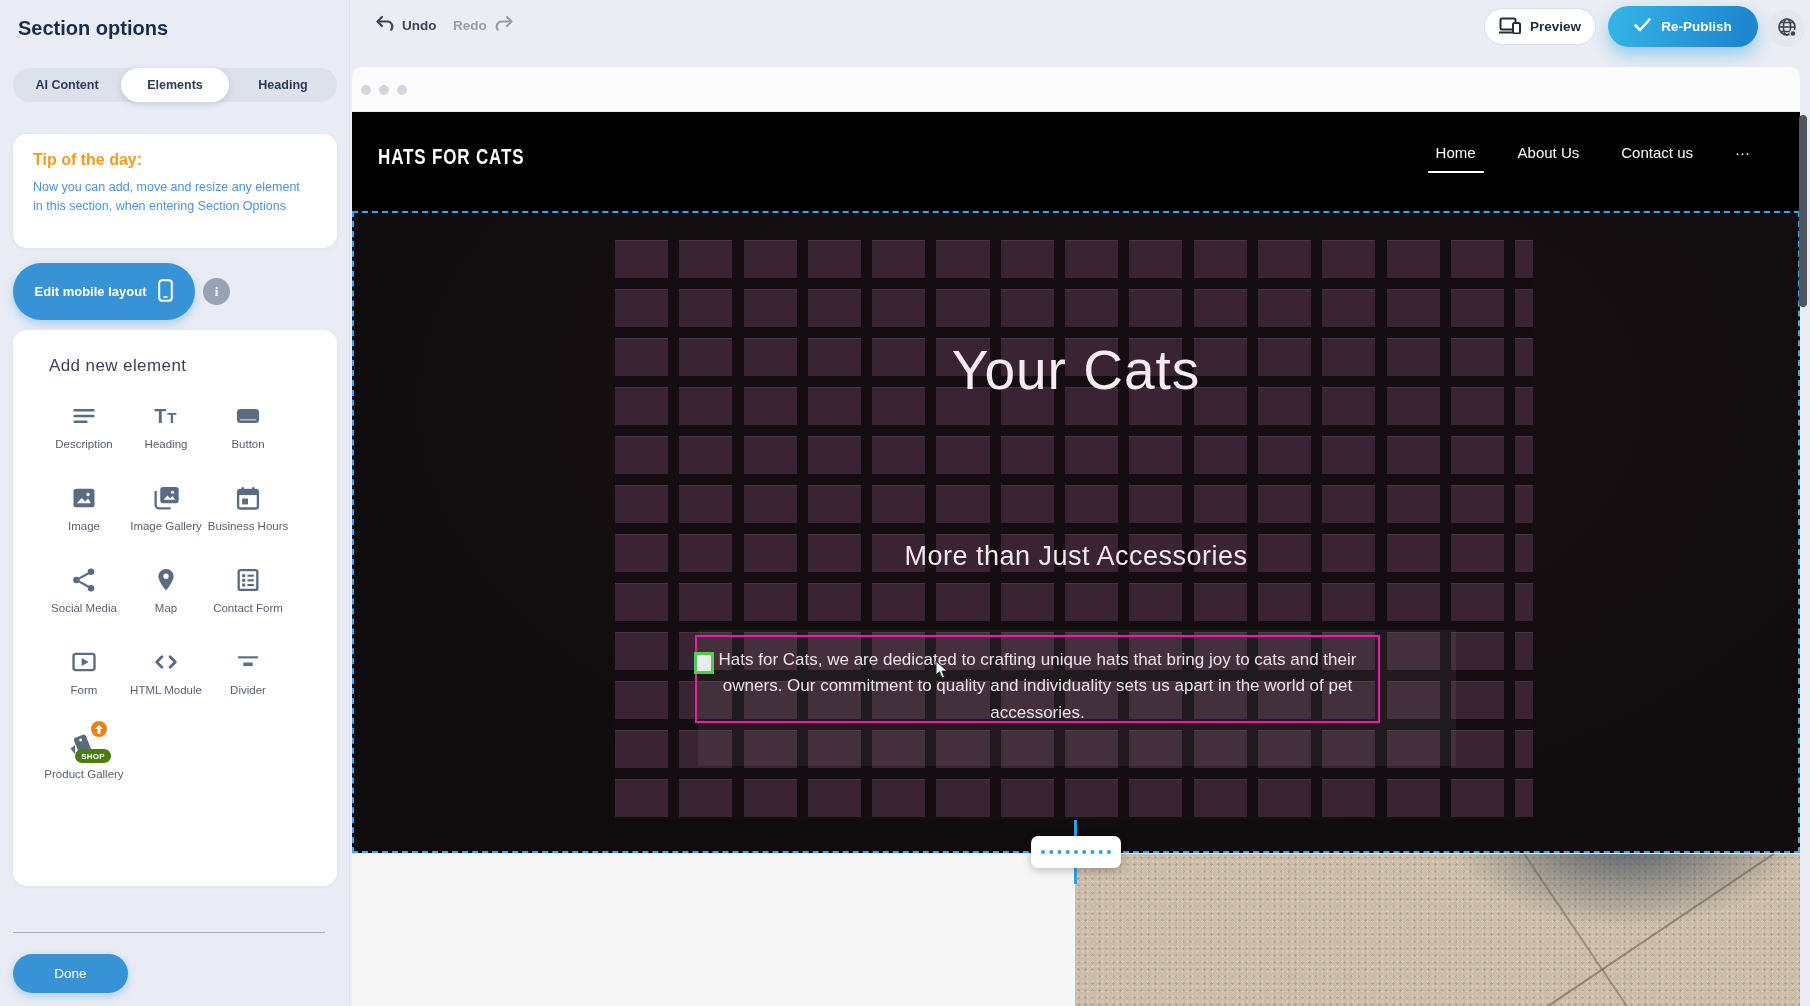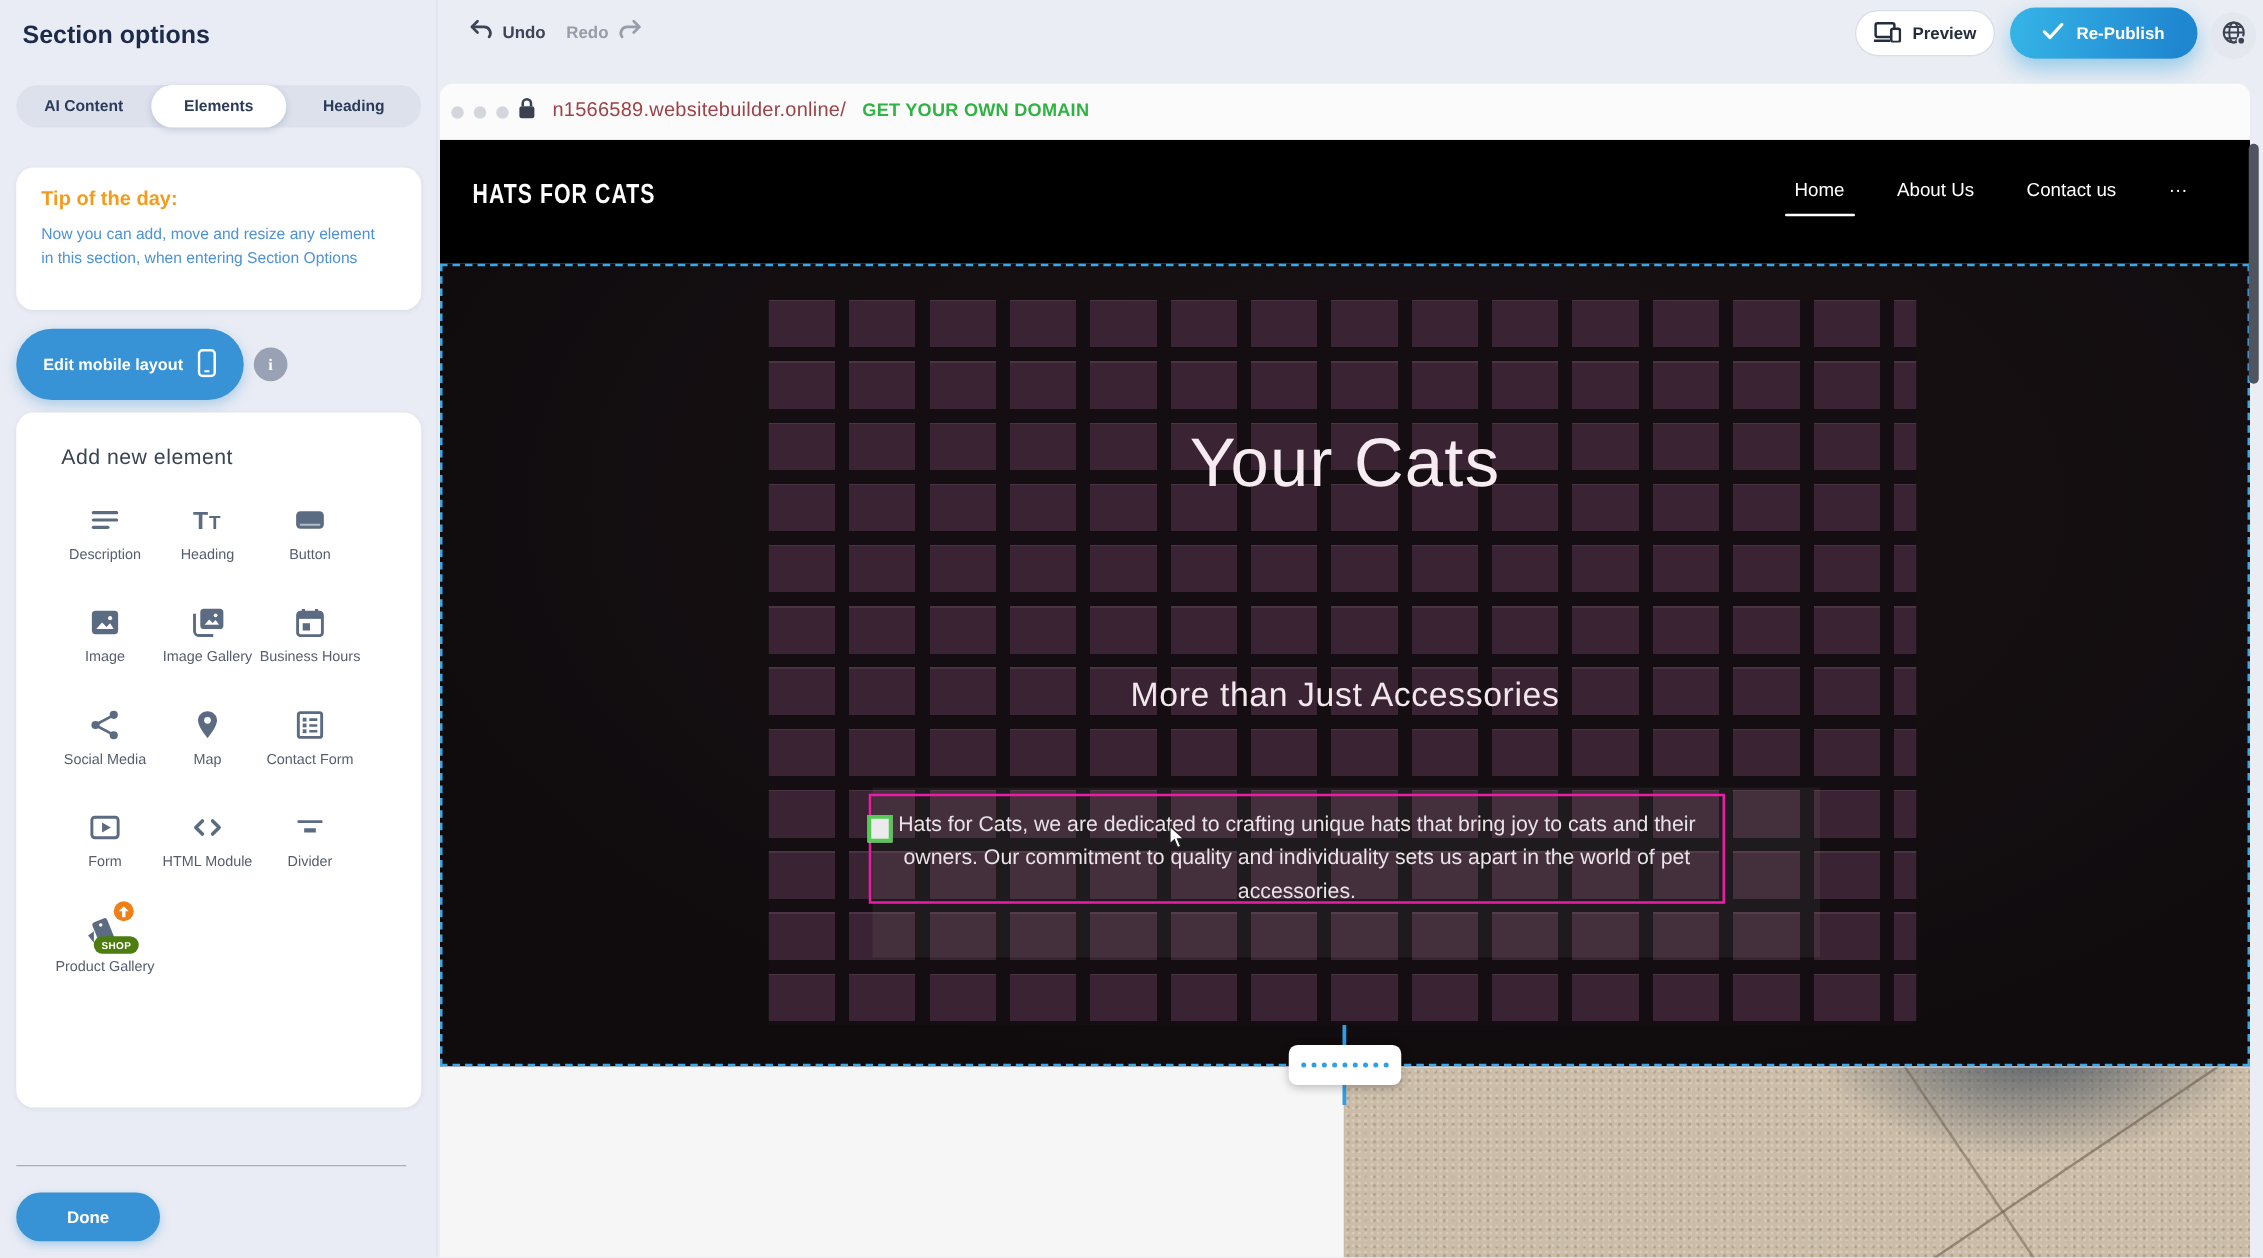--- a/index.html
+++ b/index.html
@@ -23,21 +23,21 @@
   .add-title { font-size:17px; color:#3a4454; letter-spacing:.4px; margin-left:36px; margin-bottom:26px; }
   .el-grid { margin-left:30px; width:254px; display:grid; grid-template-columns:82px 82px 82px; grid-auto-rows:82px; }
   .el-item { display:flex; flex-direction:column; align-items:center; cursor:pointer; }
   .el-item svg { display:block; }
   .el-label { margin-top:7px; font-size:11.5px; color:#565e6e; text-align:center; line-height:1.35; }
   .ic { color:#5b6b82; }
   .pg-wrap { position:relative; width:34px; height:30px; }
   .pg-badge { position:absolute; right:-6px; top:-9px; width:16px; height:16px; border-radius:50%; background:#ef8018; color:#fff; display:flex; align-items:center; justify-content:center; }
   .pg-shop { position:absolute; right:-10px; bottom:-3px; background:#4d7c0f; color:#fff; font-size:8px; font-weight:700; padding:2.5px 6px; border-radius:8px; letter-spacing:.3px; }
   .side-divider { position:absolute; left:13px; top:932px; width:312px; height:1px; background:#a9aeb8; }
-  .done-btn { position:absolute; left:13px; top:954px; width:115px; height:39px; border-radius:20px; background:#3793d5; color:#fff; font-size:13.5px; font-weight:700; display:flex; align-items:center; justify-content:center; box-shadow:0 3px 8px rgba(55,147,213,.35); cursor:pointer; }
+  .done-btn { position:absolute; left:13px; top:954px; width:115px; height:39px; border-radius:20px; background:#3793d5; color:#fff; font-size:13.5px; font-weight:400; display:flex; align-items:center; justify-content:center; box-shadow:0 3px 8px rgba(55,147,213,.35); cursor:pointer; }
 
   
   .topbar { position:absolute; left:350px; top:0; right:0; height:56px; }
   .undo-group { position:absolute; left:25px; top:15px; display:flex; align-items:center; gap:7px; cursor:pointer; }
   .undo-label { font-size:13.5px; font-weight:700; color:#3d4457; }
   .redo-group { position:absolute; left:103px; top:15px; display:flex; align-items:center; gap:7px; cursor:pointer; }
   .redo-label { font-size:13.5px; font-weight:700; color:#989daa; }
   .preview-btn { position:absolute; right:214px; top:8px; width:112px; height:37px; background:#fff; border:1px solid #d9dde5; border-radius:19px; display:flex; align-items:center; justify-content:center; gap:9px; font-size:13.5px; font-weight:700; color:#232d3e; cursor:pointer; }
   .republish-btn { position:absolute; right:52px; top:6px; width:150px; height:41px; border-radius:21px; background:linear-gradient(100deg,#36b5e7 0%,#1f86d0 90%); color:#fff; font-size:13.5px; font-weight:700; display:flex; align-items:center; justify-content:center; gap:10px; box-shadow:0 8px 18px rgba(45,160,220,.45); cursor:pointer; }
   .globe-btn { position:absolute; right:5px; top:10px; width:37px; height:37px; border-radius:50%; background:#e4e7ed; display:flex; align-items:center; justify-content:center; cursor:pointer; }
@@ -358,30 +358,20 @@
       </span>
     </div>
   </div>
 
   <div class="browser">
     <div class="dots">
         <div class="dot"></div>
         <div class="dot"></div>
         <div class="dot"></div>
       </div>
-    <div class="addr">
-      <span>
-        <svg width="15" height="19" viewBox="0 0 15 19">
-            <rect x="1.5" y="8" width="12" height="9.5" rx="2" fill="#3a4150"></rect>
-            <path d="M4.2 8 V5.6 a3.3 3.3 0 0 1 6.6 0 V8" fill="none" stroke="#3a4150" stroke-width="2"></path>
-          </svg>
-      </span>
-      <span class="url-text">n1566589.websitebuilder.online/</span>
-      <span class="domain-link">GET YOUR OWN DOMAIN</span>
-    </div>
   </div>
 
   <div class="site-header">
     <div class="logo">HATS FOR CATS</div>
     <div class="nav">
       <div class="nav-item active">Home</div>
       <div class="nav-item">About Us</div>
       <div class="nav-item">Contact us</div>
       <div class="nav-item">···</div>
     </div>

